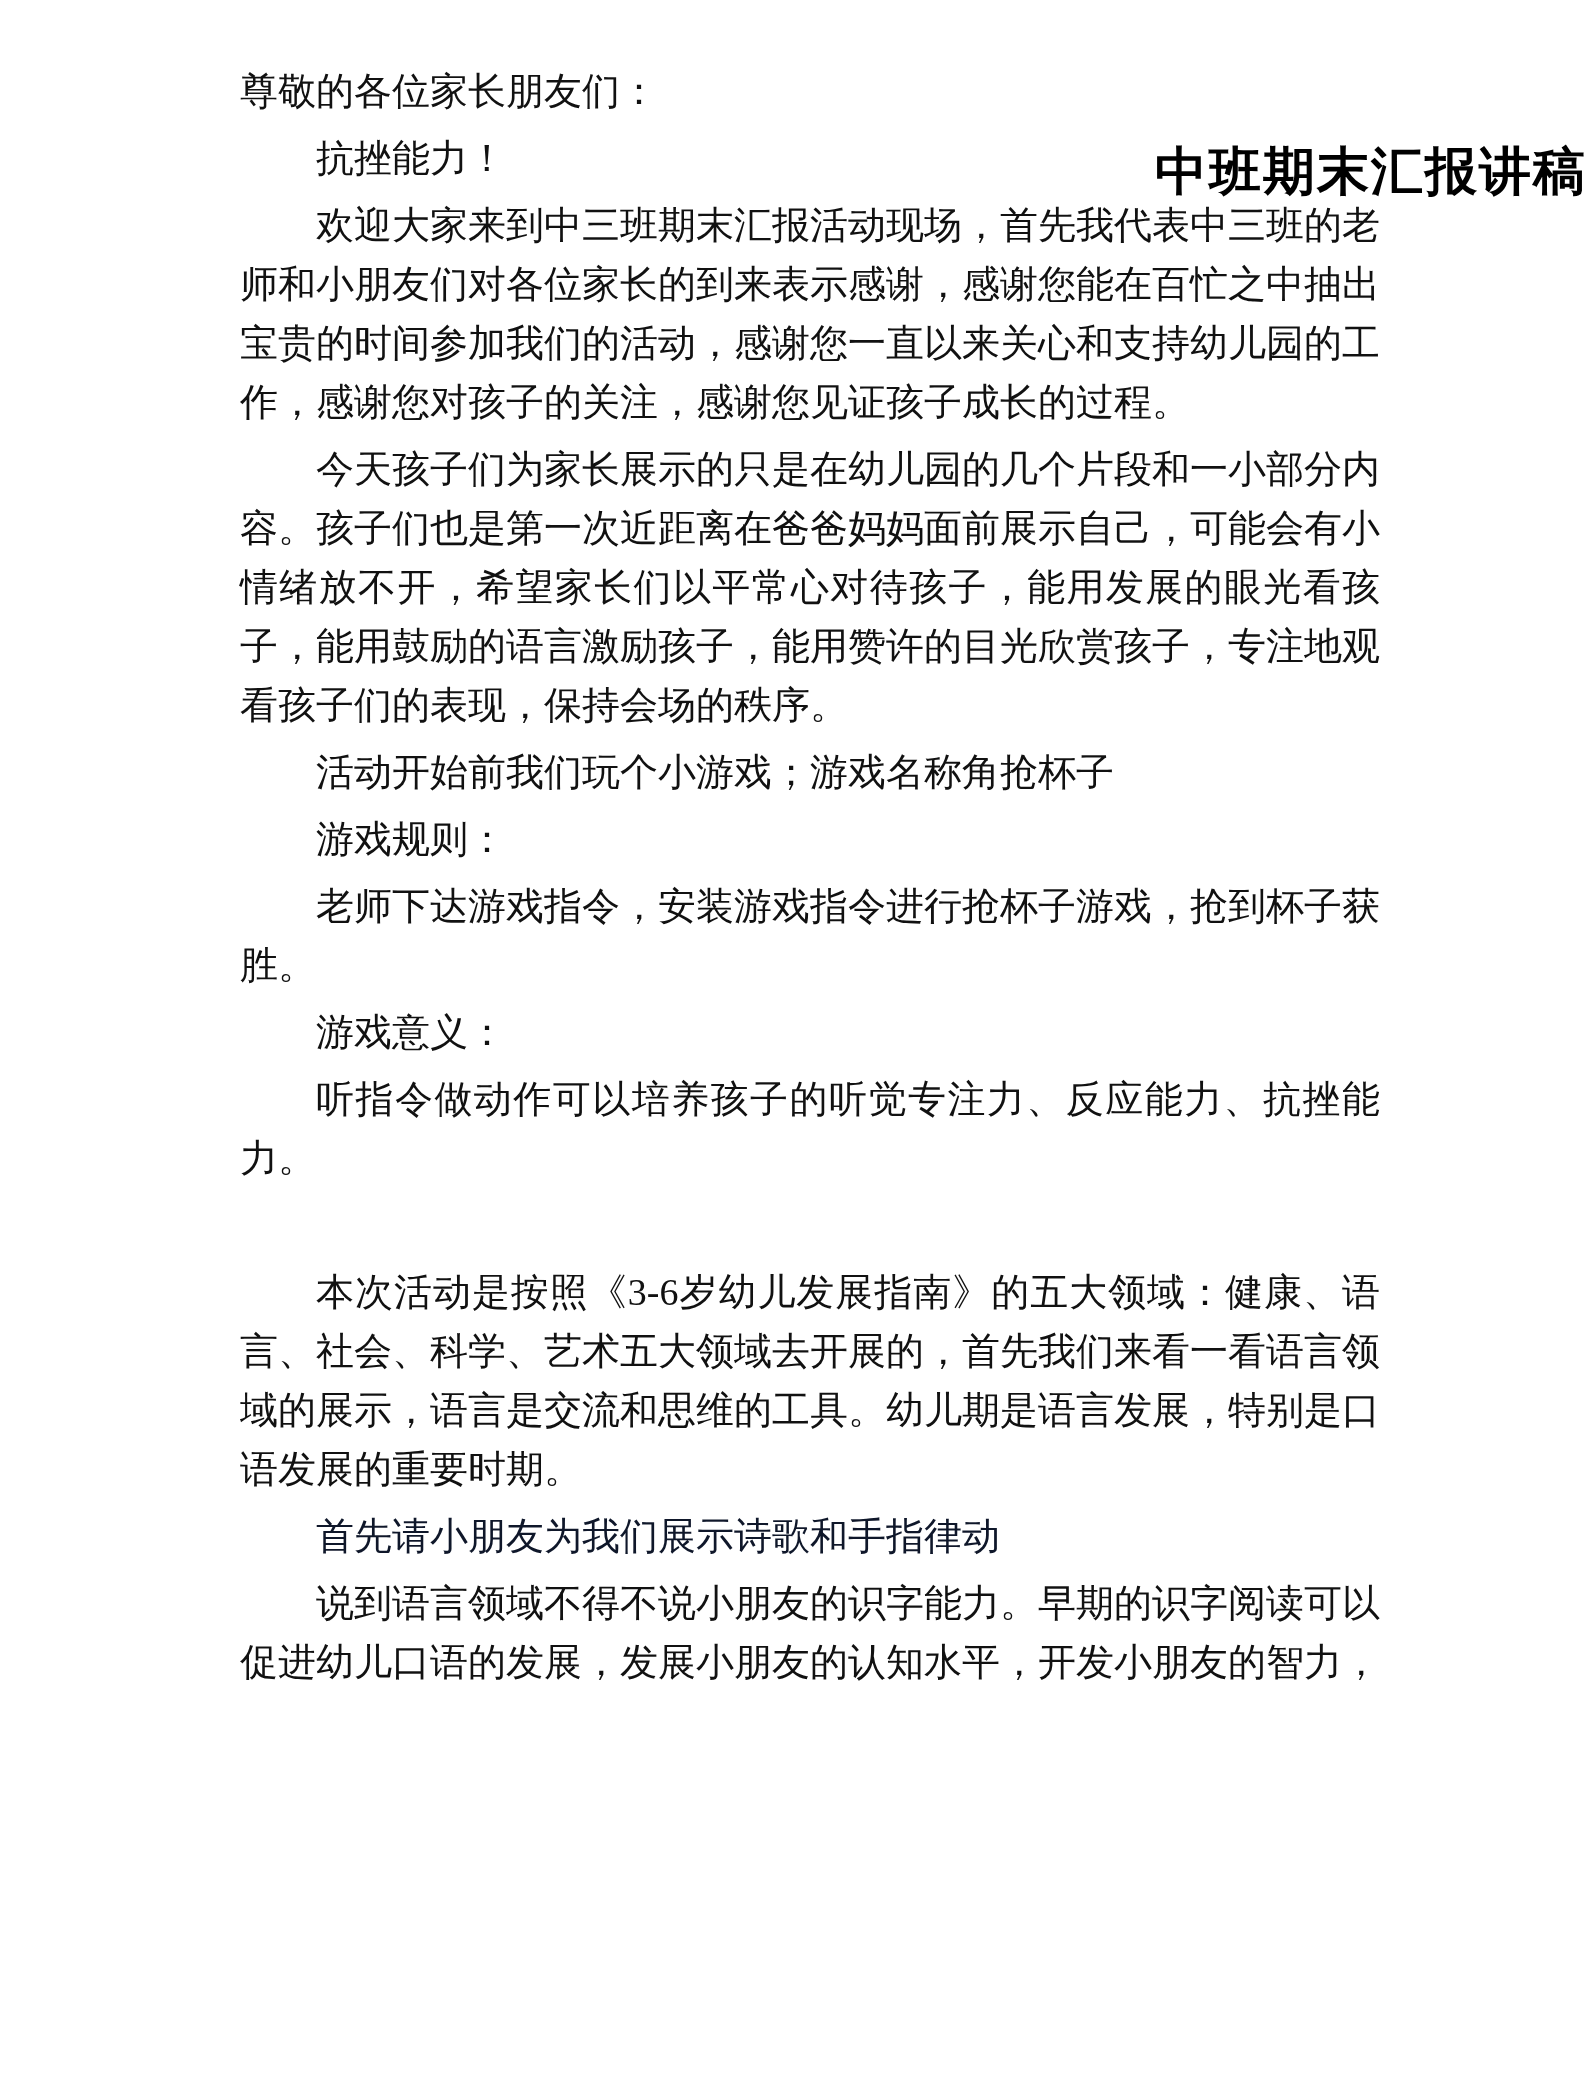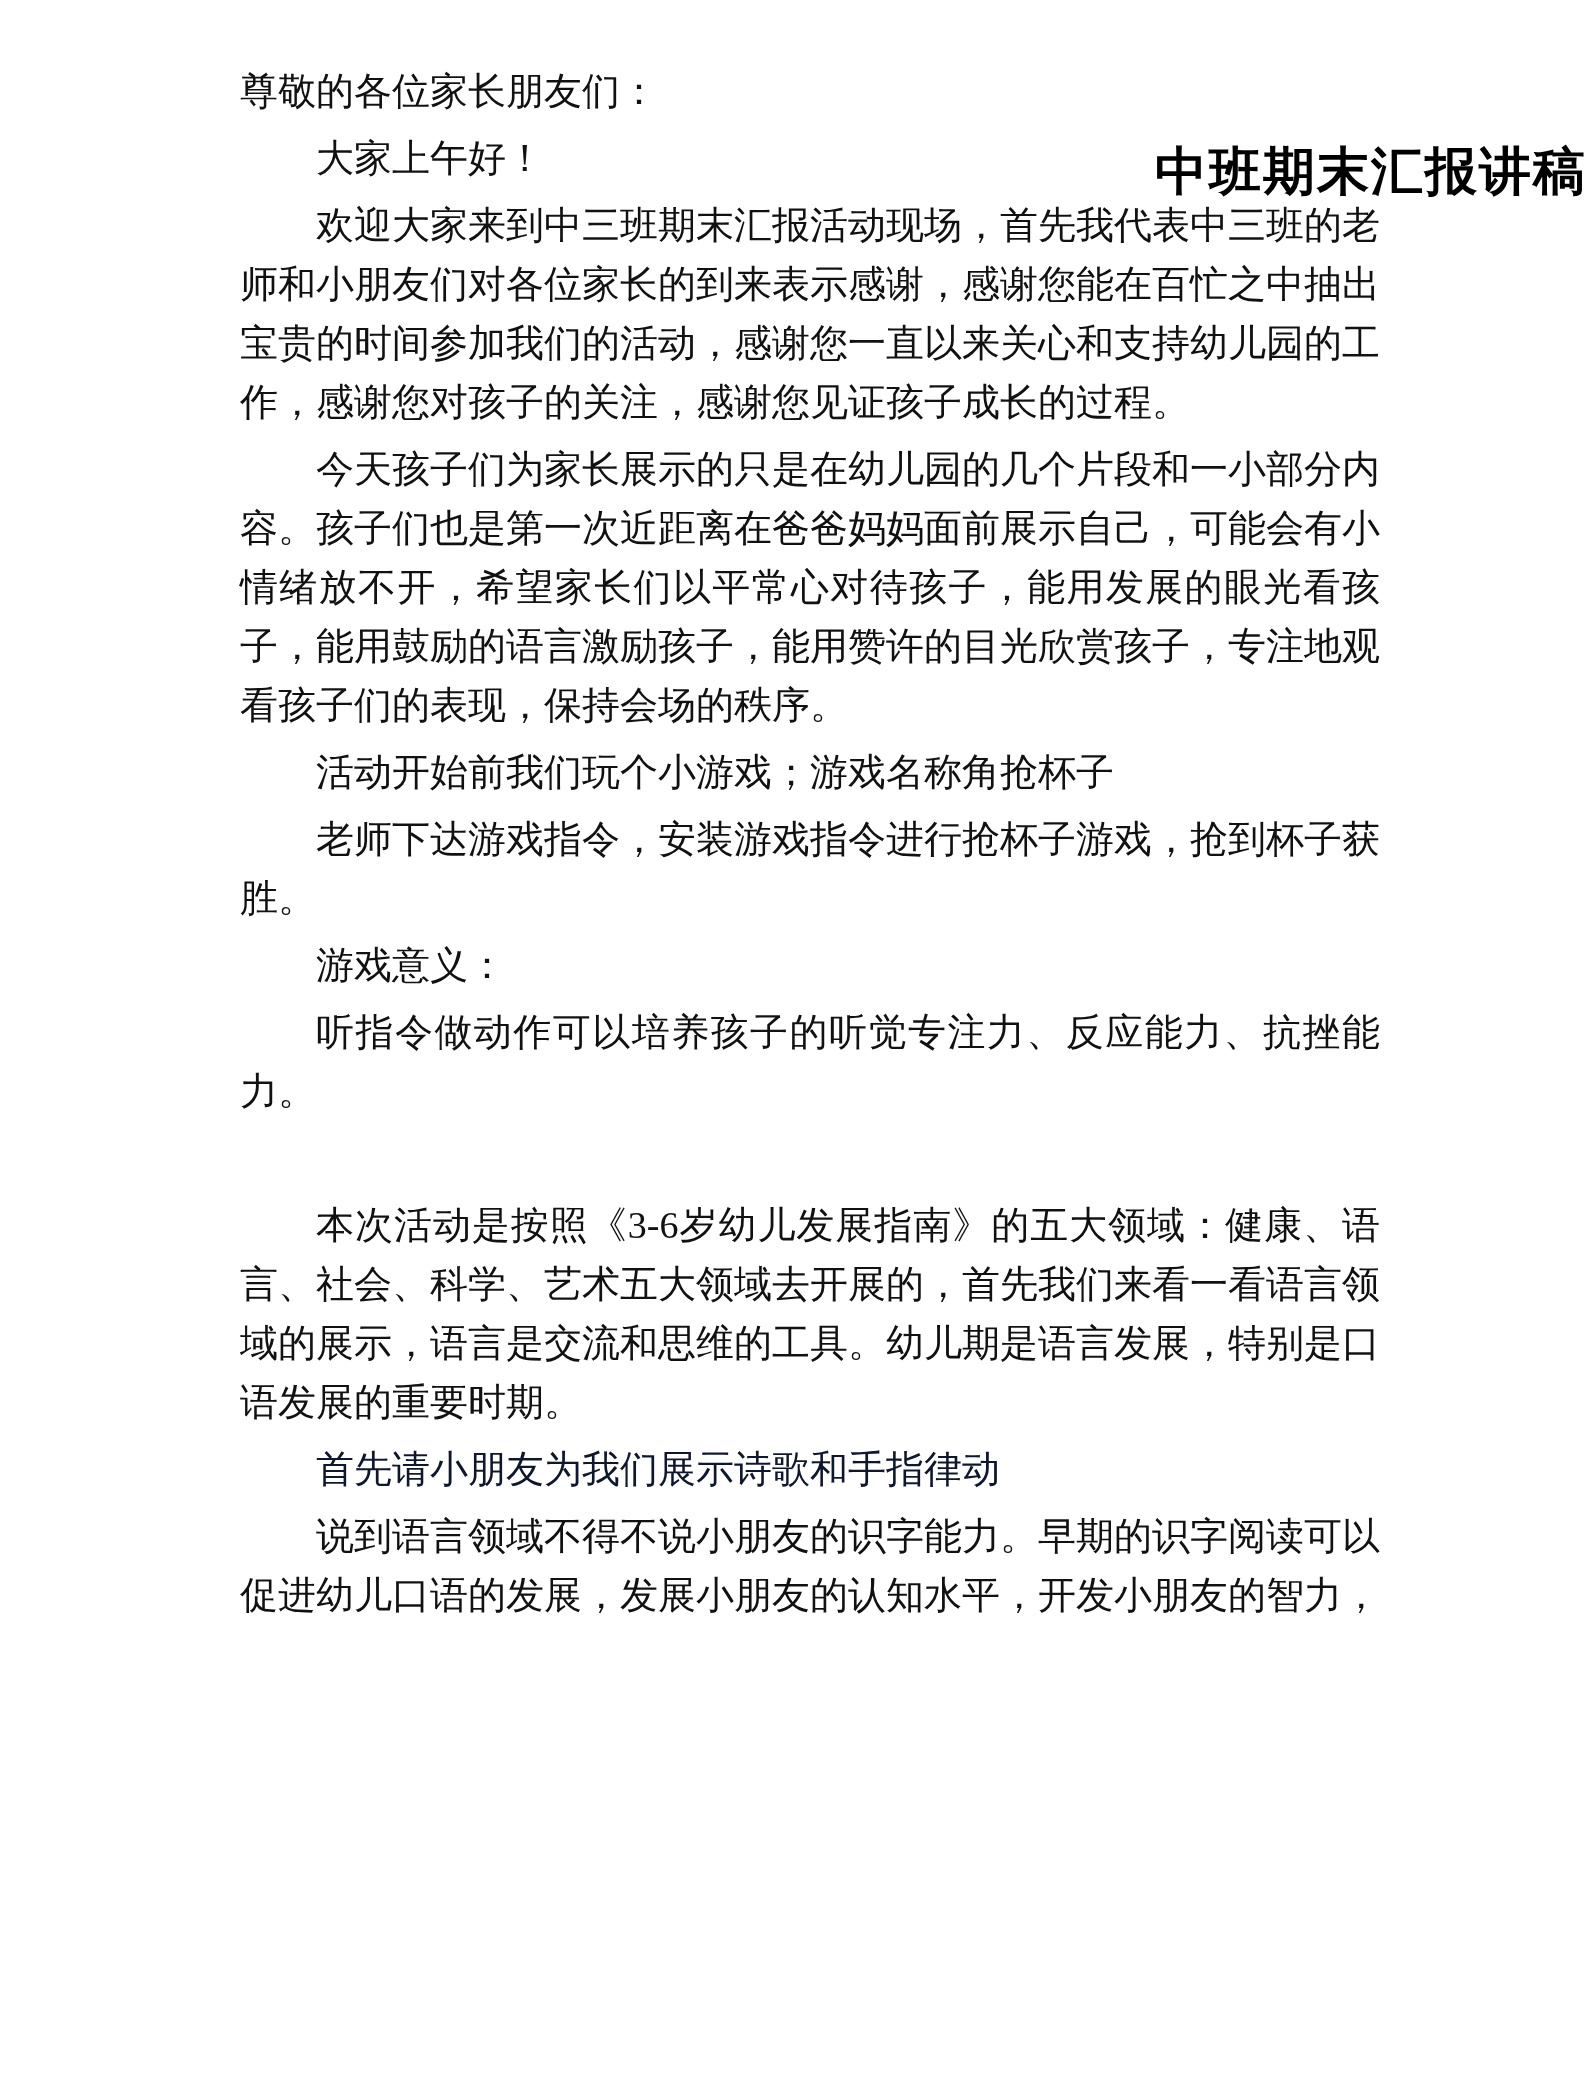--- a/index.html
+++ b/index.html
@@ -75,28 +75,29 @@
 
 <div class="page">
 
   <h1 class="doc-title">中班期末汇报讲稿</h1>
 
   <div class="content">
     <div class="body-block">
 
       <p class="para noindent">尊敬的各位家长朋友们：</p>
 
-      <p class="para indent">大家上午好！</p>
+      <p class="para indent">抗挫能力！</p>
 
       <p class="para indent">欢迎大家来到中三班期末汇报活动现场，首先我代表中三班的老师和小朋友们对各位家长的到来表示感谢，感谢您能在百忙之中抽出宝贵的时间参加我们的活动，感谢您一直以来关心和支持幼儿园的工作，感谢您对孩子的关注，感谢您见证孩子成长的过程。</p>
 
       <p class="para indent">今天孩子们为家长展示的只是在幼儿园的几个片段和一小部分内容。孩子们也是第一次近距离在爸爸妈妈面前展示自己，可能会有小情绪放不开，希望家长们以平常心对待孩子，能用发展的眼光看孩子，能用鼓励的语言激励孩子，能用赞许的目光欣赏孩子，专注地观看孩子们的表现，保持会场的秩序。</p>
 
       <p class="para indent">活动开始前我们玩个小游戏；游戏名称角抢杯子</p>
 
+      <p class="para indent">游戏规则：</p>
 
       <p class="para indent">老师下达游戏指令，安装游戏指令进行抢杯子游戏，抢到杯子获胜。</p>
 
       <p class="para indent">游戏意义：</p>
 
       <p class="para indent">听指令做动作可以培养孩子的听觉专注力、反应能力、抗挫能力。</p>
 
       <p class="spacer"></p>
 
       <p class="para indent">本次活动是按照《3-6岁幼儿发展指南》的五大领域：健康、语言、社会、科学、艺术五大领域去开展的，首先我们来看一看语言领域的展示，语言是交流和思维的工具。幼儿期是语言发展，特别是口语发展的重要时期。</p>

